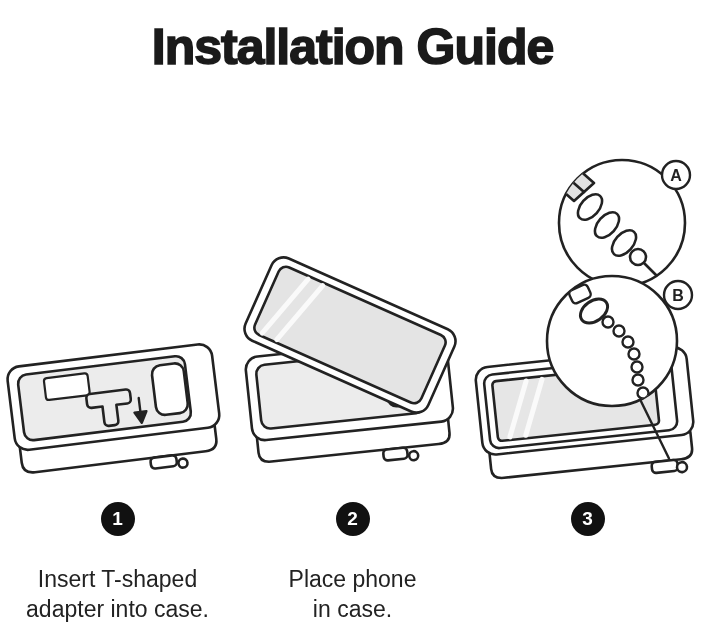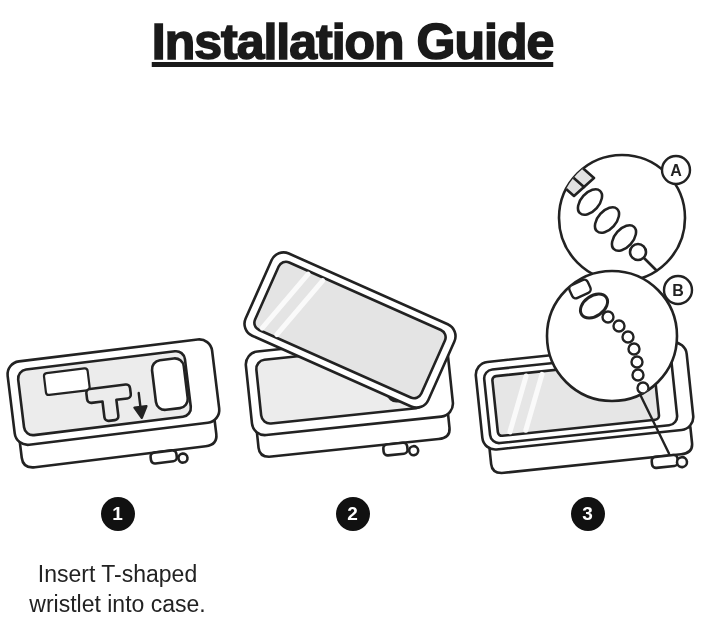--- a/index.html
+++ b/index.html
@@ -1,23 +1,23 @@
 <!DOCTYPE html>
 <html><head>
 <meta charset="utf-8">
 <style>
   html,body{margin:0;padding:0;background:#ffffff;}
   body{
     width:705px;height:627px;overflow:hidden;
     font-family:"Liberation Sans", sans-serif;color:#1c1c1c;
   }
   .title{
-    margin:0;padding-top:14px;text-align:center;
+    margin:13px;padding-top:6px;text-align:center;
     font-size:50px;line-height:1.15;font-weight:bold;
-    letter-spacing:-1px;color:#1a1a1a;text-decoration:underline;
+    letter-spacing:-1px;color:#1a1a1a;
     -webkit-text-stroke:1.6px #1a1a1a;
   }
   .steps{
     margin-top:68px;
     display:flex;flex-direction:row;justify-content:space-between;
   }
   .step{
     width:235px;display:flex;flex-direction:column;align-items:center;
   }
   .illus{display:block;}
@@ -54,21 +54,21 @@
           <path d="M134 270 L140 281 L146 270 Z" fill="#222"></path>
         </g>
         <rect x="144" y="317" width="26" height="11" rx="4"></rect>
         <circle cx="176" cy="326" r="4.5"></circle>
       </g>
     </svg>
     <div class="num-badge">
       <span>1</span>
     </div>
     <div class="caption">Insert T-shaped
-wristlet into case.</div>
+adapter into case.</div>
   </div>
 
   <div class="step">
     <svg class="illus" width="235" height="345" viewBox="0 0 235 345">
       <g transform="rotate(-6 115 250)" stroke="#222" stroke-width="2.6" fill="#fff" stroke-linejoin="round" stroke-linecap="round">
         <path d="M18 280 L18 298 Q18 308 30 308 L198 308 Q210 308 210 298 L210 280 Z"></path>
         <rect x="14" y="202" width="202" height="84" rx="13"></rect>
         <rect x="24" y="211" width="164" height="64" rx="9" fill="#ececec"></rect>
         <rect x="152" y="218" width="32" height="48" rx="9" fill="#fff"></rect>
         <rect x="142" y="308" width="24" height="11" rx="4"></rect>
@@ -79,20 +79,22 @@
         <rect x="24" y="153" width="182" height="74" rx="8" fill="#e4e4e4"></rect>
         <g stroke="#fafafa" stroke-width="5">
           <line x1="54" y1="156" x2="34" y2="224"></line>
           <line x1="70" y1="156" x2="50" y2="224"></line>
         </g>
       </g>
     </svg>
     <div class="num-badge">
       <span>2</span>
     </div>
+    <div class="caption">Place phone
+in case.</div>
   </div>
 
   <div class="step">
     <svg class="illus" width="235" height="345" viewBox="0 0 235 345">
       <defs>
         <clipPath id="clipA">
             <circle cx="152" cy="78" r="63"></circle>
           </clipPath>
         <clipPath id="clipB">
             <circle cx="142" cy="196" r="65"></circle>

